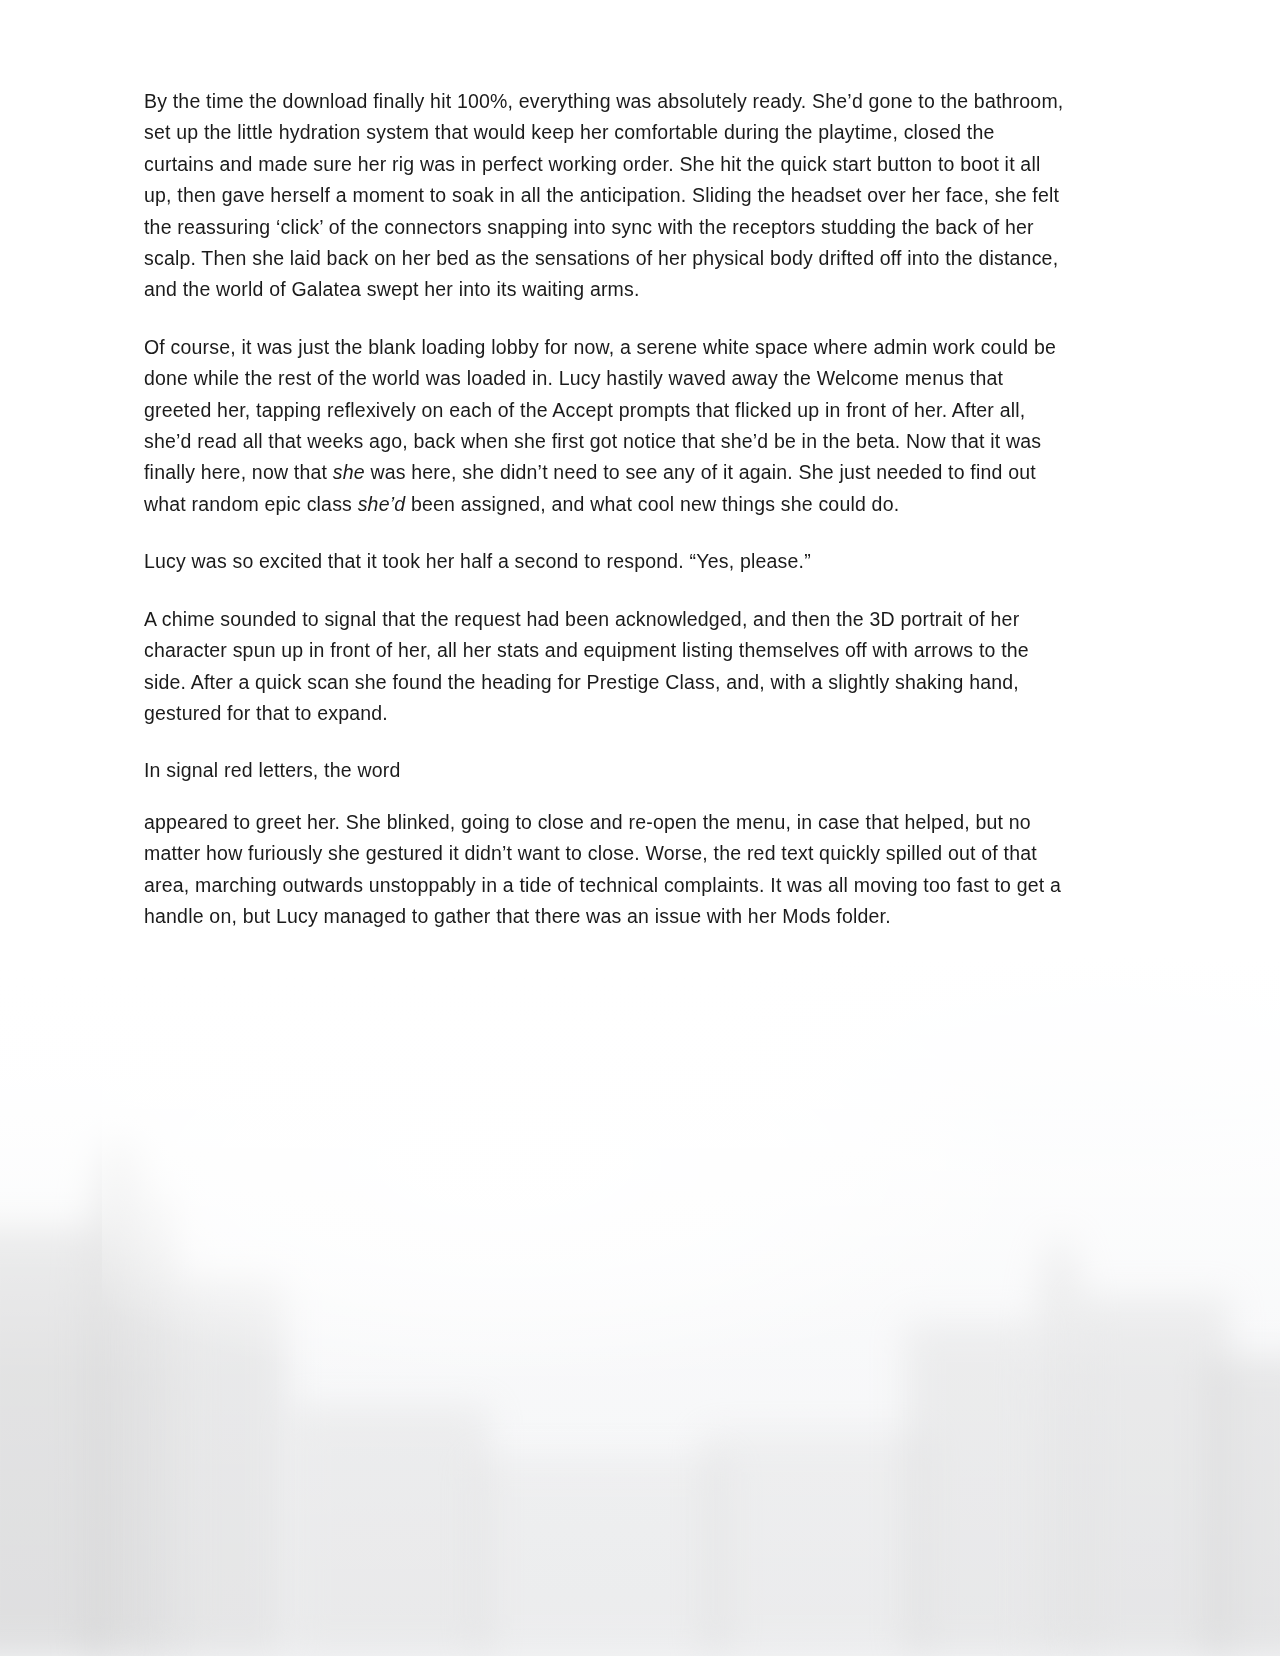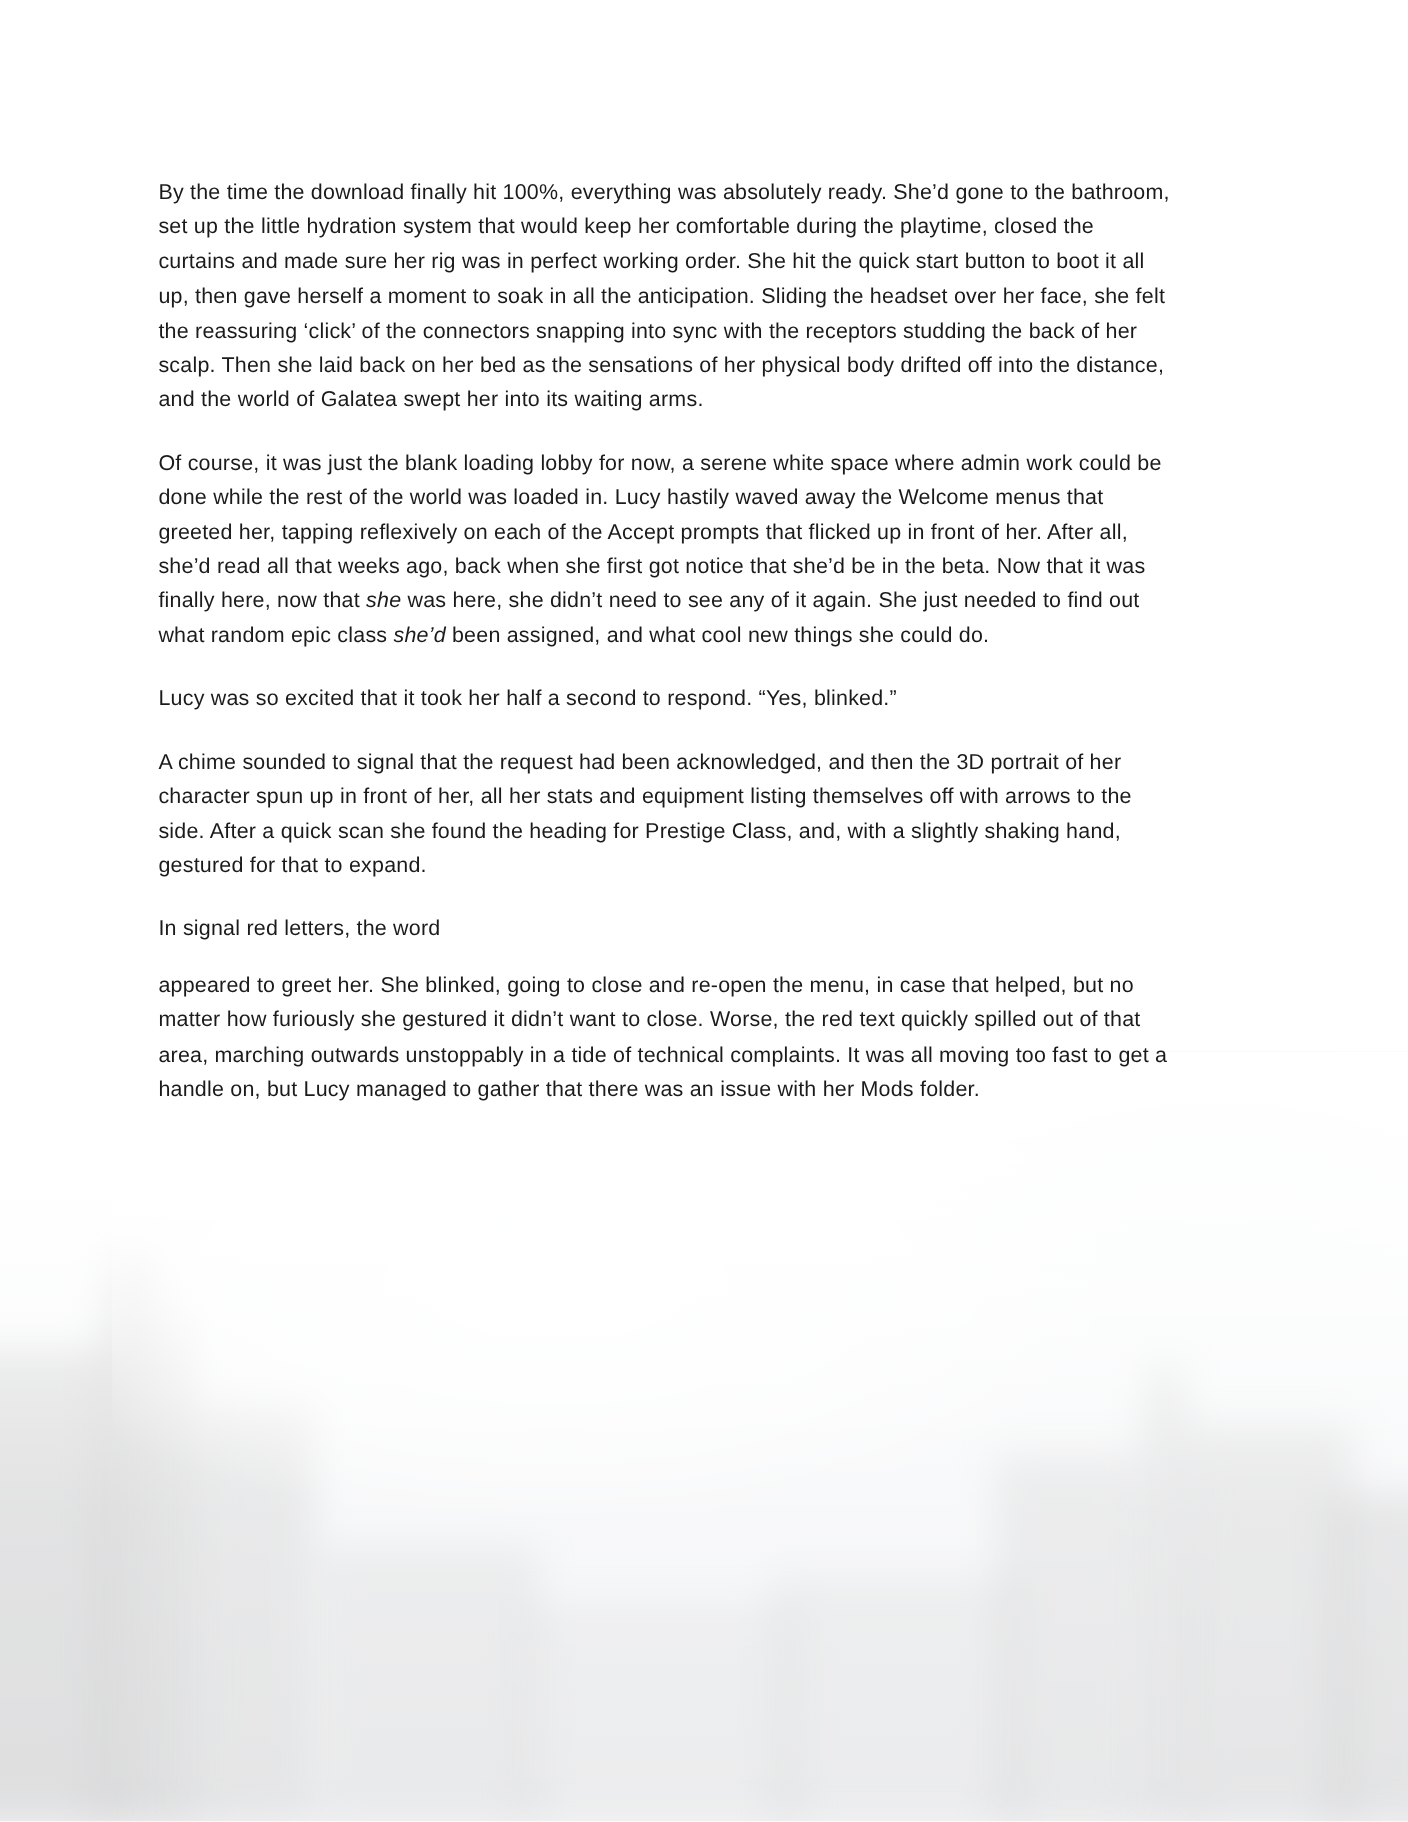--- a/index.html
+++ b/index.html
@@ -90,22 +90,21 @@
       rgba(255,255,255,0.92) 16%,
       rgba(255,255,255,0.62) 36%,
       rgba(255,255,255,0.40) 60%,
       rgba(255,255,255,0.34) 100%);
   }
 
   
   .content {
     position: relative;
     z-index: 2;
-    padding: 120px 0 0 0;
-    margin-top: 40px;
+    padding: 86px 0 0 0;
   }
   .article {
     width: 925px;
     margin-left: 144px;
     color: #1b1b1b;
     font-size: 19.5px;
     line-height: 31.4px;
     letter-spacing: 0.01em;
   }
   .article p {
@@ -191,21 +190,21 @@
   </div>
 
   <div class="content">
     <article class="article">
 
       <p>By the time the download finally hit 100%, everything was absolutely ready. She’d gone to the bathroom, set up the little hydration system that would keep her comfortable during the playtime, closed the curtains and made sure her rig was in perfect working order. She hit the quick start button to boot it all up, then gave herself a moment to soak in all the anticipation. Sliding the headset over her face, she felt the reassuring ‘click’ of the connectors snapping into sync with the receptors studding the back of her scalp. Then she laid back on her bed as the sensations of her physical body drifted off into the distance, and the world of Galatea swept her into its waiting arms.</p>
 
       <p><span>Of course, it was just the blank loading lobby for now, a serene white space where admin work could be done while the rest of the world was loaded in. Lucy hastily waved away the Welcome menus that greeted her, tapping reflexively on each of the Accept prompts that flicked up in front of her. After all, she’d read all that weeks ago, back when she first got notice that she’d be in the beta. Now that it was finally here, now that </span><em>she</em><span> was here, she didn’t need to see any of it again. She just needed to find out what random epic class </span><em>she’d</em><span> been assigned, and what cool new things she could do.</span></p>
 
 
-      <p>Lucy was so excited that it took her half a second to respond. “Yes, blinked.”</p>
+      <p>Lucy was so excited that it took her half a second to respond. “Yes, please.”</p>
 
       <p>A chime sounded to signal that the request had been acknowledged, and then the 3D portrait of her character spun up in front of her, all her stats and equipment listing themselves off with arrows to the side. After a quick scan she found the heading for Prestige Class, and, with a slightly shaking hand, gestured for that to expand.</p>
 
       <p class="lead-in">In signal red letters, the word</p>
 
 
       <p>appeared to greet her. She blinked, going to close and re-open the menu, in case that helped, but no matter how furiously she gestured it didn’t want to close. Worse, the red text quickly spilled out of that area, marching outwards unstoppably in a tide of technical complaints. It was all moving too fast to get a handle on, but Lucy managed to gather that there was an issue with her Mods folder.</p>
 
     </article>
   </div>

